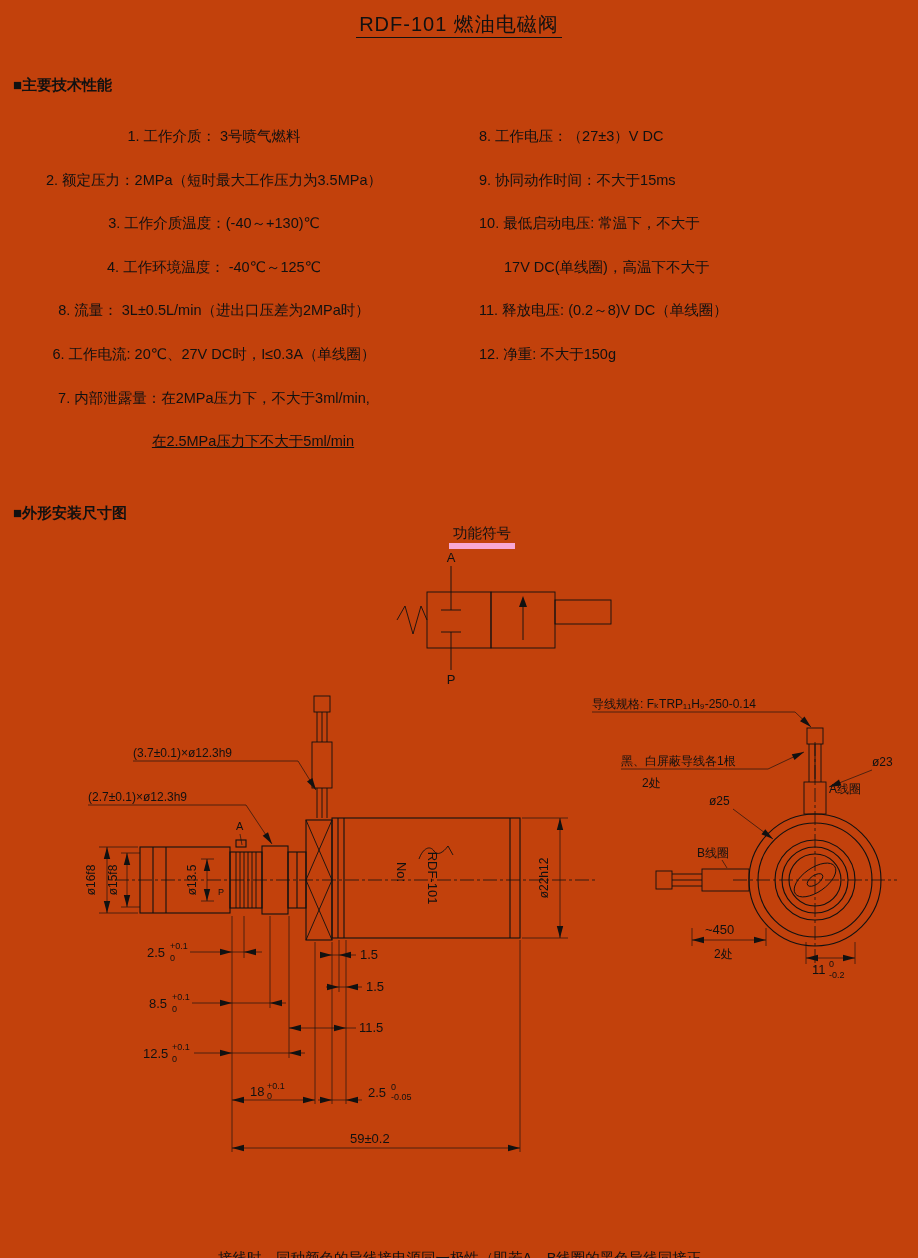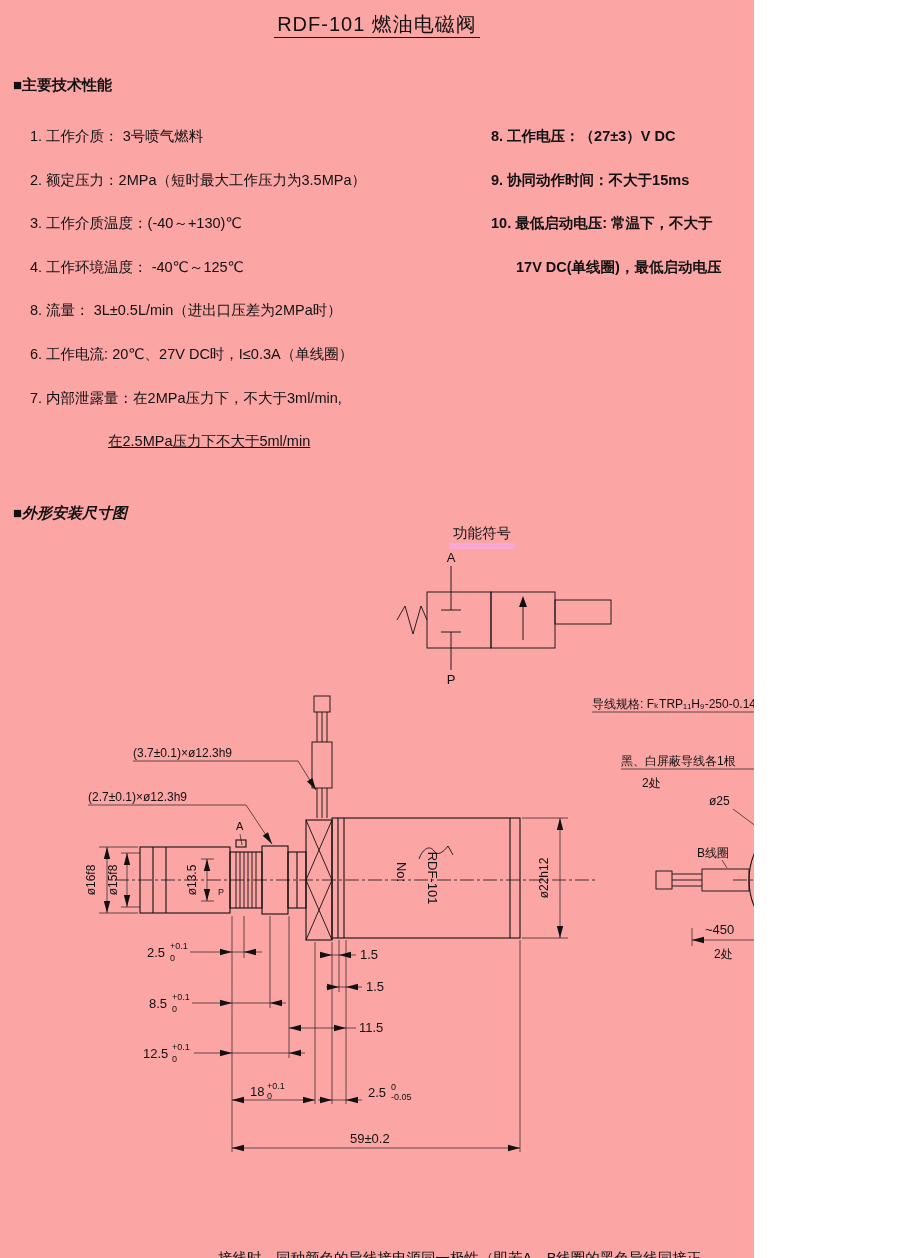--- a/index.html
+++ b/index.html
@@ -1,26 +1,26 @@
 <!DOCTYPE html>
 <html><head>
 <meta charset="utf-8">
 <style>
   html,body { margin:0; padding:0; background:#fff; }
-  .page { position:relative; width:754px; height:1258px; background:#fca5a5;
+  .page { position:relative; width:918px; height:1258px; background:#c2410c;
           font-family:"Liberation Sans","DejaVu Sans",sans-serif; color:#111; overflow:hidden; }
   .title { position:absolute; top:11px; left:0; width:100%; text-align:center;
            font-size:20px; letter-spacing:1px; }
   .title span { border-bottom:1.5px solid #111; padding:0 3px 2px; }
   .heading { position:absolute; left:13px; font-size:15px; font-weight:bold; white-space:pre; }
   .h-specs { top:76px; }
-  .h-dims  { top:504px;font-style:italic; }
+  .h-dims  { top:504px; }
   .speccol { position:absolute; top:115px; }
-  .speccol.left  { left:30px; }
-  .speccol.right { left:491px;font-weight:bold; }
+  .speccol.left  { left:46px;text-align:center; }
+  .speccol.right { left:479px; }
   .sl { height:43.6px; line-height:43.6px; font-size:14.5px; white-space:pre; }
   .sl.ind1 { padding-left:78px;text-decoration:underline; }
   .sl.ind2 { padding-left:25px; }
   .symlabel { position:absolute; top:524px; left:432px; width:100px; text-align:center; font-size:14.5px; }
   .symlabel span { border-bottom:6px solid #f9a8d4; padding:0 4px 2px; }
   svg { position:absolute; }
   .svg-symbol { left:383px; top:546px; }
   .svg-main   { left:0px;   top:686px; }
   .footer { position:absolute; left:186px; top:1188px; width:616px; font-size:14.5px; line-height:28px; white-space:pre; }
   .footer .fl1 { padding-left:32px; }
@@ -55,21 +55,23 @@
     <div class="sl">8. 流量： 3L±0.5L/min（进出口压差为2MPa时）</div>
     <div class="sl">6. 工作电流: 20℃、27V DC时，I≤0.3A（单线圈）</div>
     <div class="sl">7. 内部泄露量：在2MPa压力下，不大于3ml/min,</div>
     <div class="sl ind1">在2.5MPa压力下不大于5ml/min</div>
   </div>
 
   <div class="speccol right">
     <div class="sl">8. 工作电压：（27±3）V DC</div>
     <div class="sl">9. 协同动作时间：不大于15ms</div>
     <div class="sl">10. 最低启动电压: 常温下，不大于</div>
-    <div class="sl ind2">17V DC(单线圈)，最低启动电压</div>
+    <div class="sl ind2">17V DC(单线圈)，高温下不大于</div>
+    <div class="sl">11. 释放电压: (0.2～8)V DC（单线圈）</div>
+    <div class="sl">12. 净重: 不大于150g</div>
   </div>
 
   <div class="heading h-dims">■外形安装尺寸图</div>
 
   <div class="symlabel"><span>功能符号</span></div>
 
   <svg class="svg-symbol" width="235" height="142" viewBox="0 0 235 142">
     <defs>
       <pattern id="pv" width="3" height="8" patternUnits="userSpaceOnUse">
         <path d="M1.5,0 V8" stroke="#111" stroke-width="0.8"></path>

